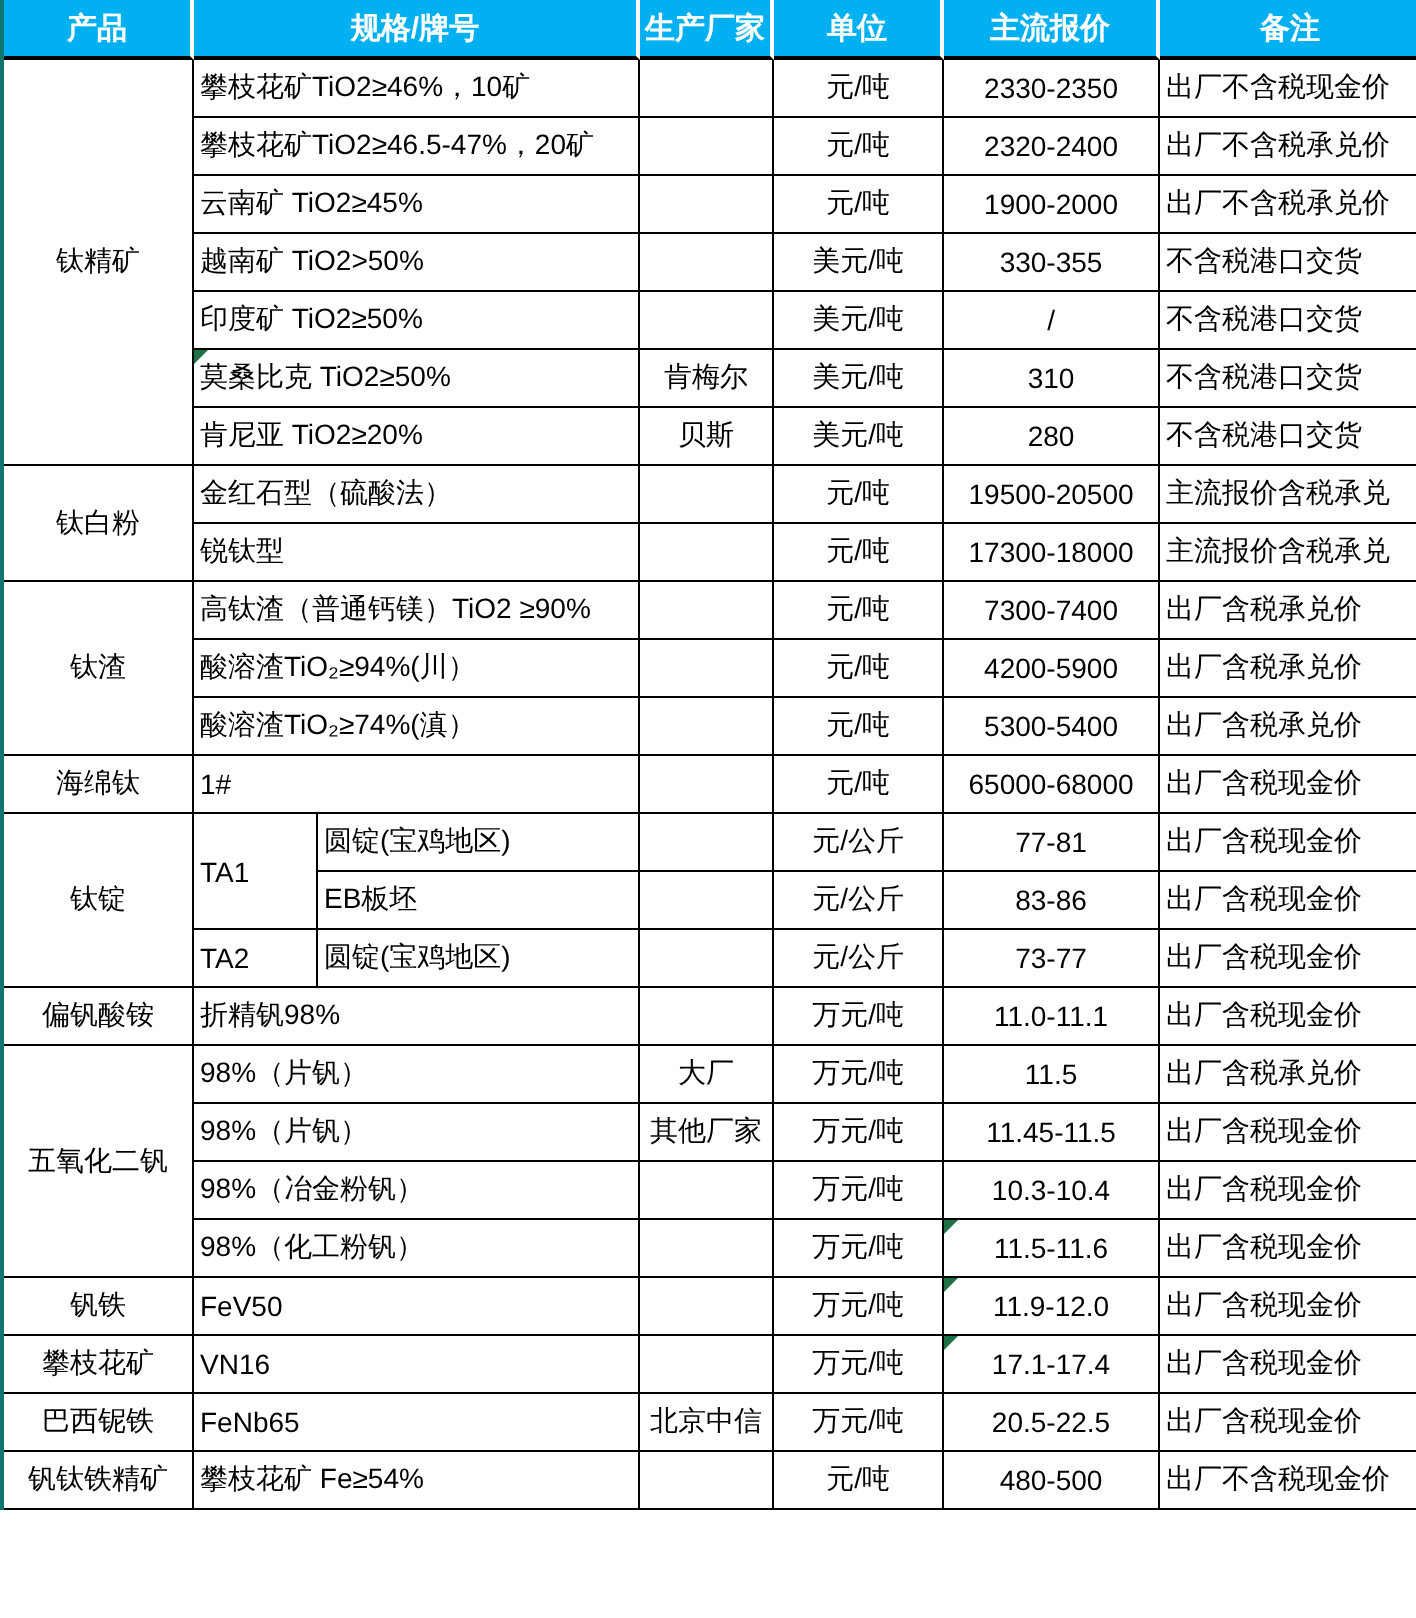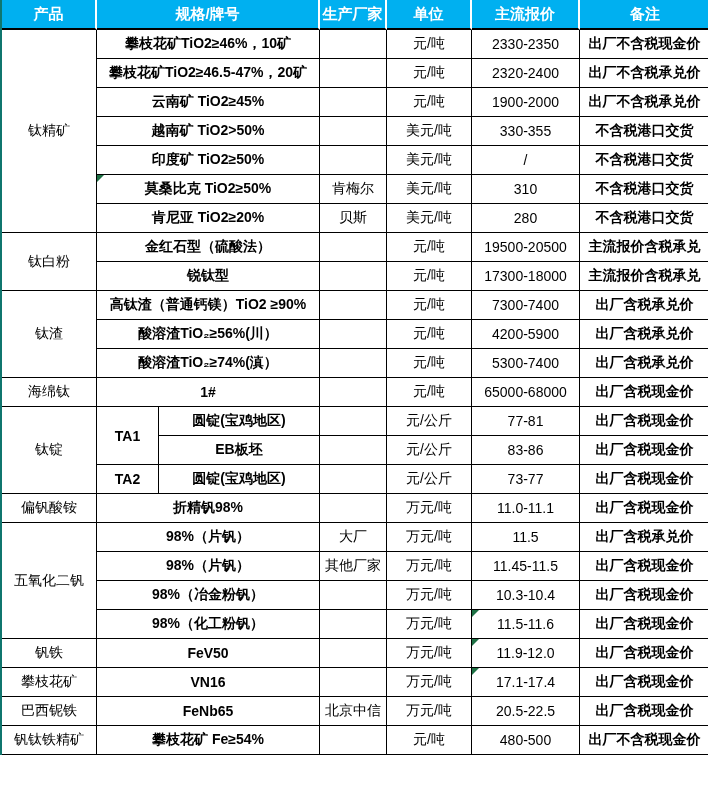--- a/index.html
+++ b/index.html
@@ -42,21 +42,21 @@
     border-bottom: 1px solid #000000;
     height: 29px;
     font-size: 14px;
     padding: 0 3px;
     position: relative;
     background: #ffffff;
   }
   tbody tr td:first-child, tbody td.left-edge { border-left: 0; margin-top: 20px; }
   table.price-table { border-left: 2px solid #0f766e; }
   .ac { text-align: center; }
-  .al { text-align: center; font-weight: bold; }
+  .al { text-align: left; }
   
   .flag {
     position: absolute;
     top: 0;
     left: 0;
     width: 0;
     height: 0;
     border-top: 7px solid #1E7145;
     border-right: 7px solid transparent;
   }
@@ -152,31 +152,31 @@
       </tr>
       <tr>
         <td rowspan="3" class="ac"><span>钛渣</span></td>
         <td colspan="2" class="al"><span>高钛渣（普通钙镁）TiO2 ≥90%</span></td>
         <td class="ac"><span></span></td>
         <td class="ac"><span>元/吨</span></td>
         <td class="ac"><span>7300-7400</span></td>
         <td class="al"><span>出厂含税承兑价</span></td>
       </tr>
       <tr>
-        <td colspan="2" class="al"><span>酸溶渣TiO₂≥56%(川）</span></td>
+        <td colspan="2" class="al"><span>酸溶渣TiO₂≥94%(川）</span></td>
         <td class="ac"><span></span></td>
         <td class="ac"><span>元/吨</span></td>
         <td class="ac"><span>4200-5900</span></td>
         <td class="al"><span>出厂含税承兑价</span></td>
       </tr>
       <tr>
         <td colspan="2" class="al"><span>酸溶渣TiO₂≥74%(滇）</span></td>
         <td class="ac"><span></span></td>
         <td class="ac"><span>元/吨</span></td>
-        <td class="ac"><span>5300-7400</span></td>
+        <td class="ac"><span>5300-5400</span></td>
         <td class="al"><span>出厂含税承兑价</span></td>
       </tr>
       <tr>
         <td class="ac"><span>海绵钛</span></td>
         <td colspan="2" class="al"><span>1#</span></td>
         <td class="ac"><span></span></td>
         <td class="ac"><span>元/吨</span></td>
         <td class="ac"><span>65000-68000</span></td>
         <td class="al"><span>出厂含税现金价</span></td>
       </tr>

